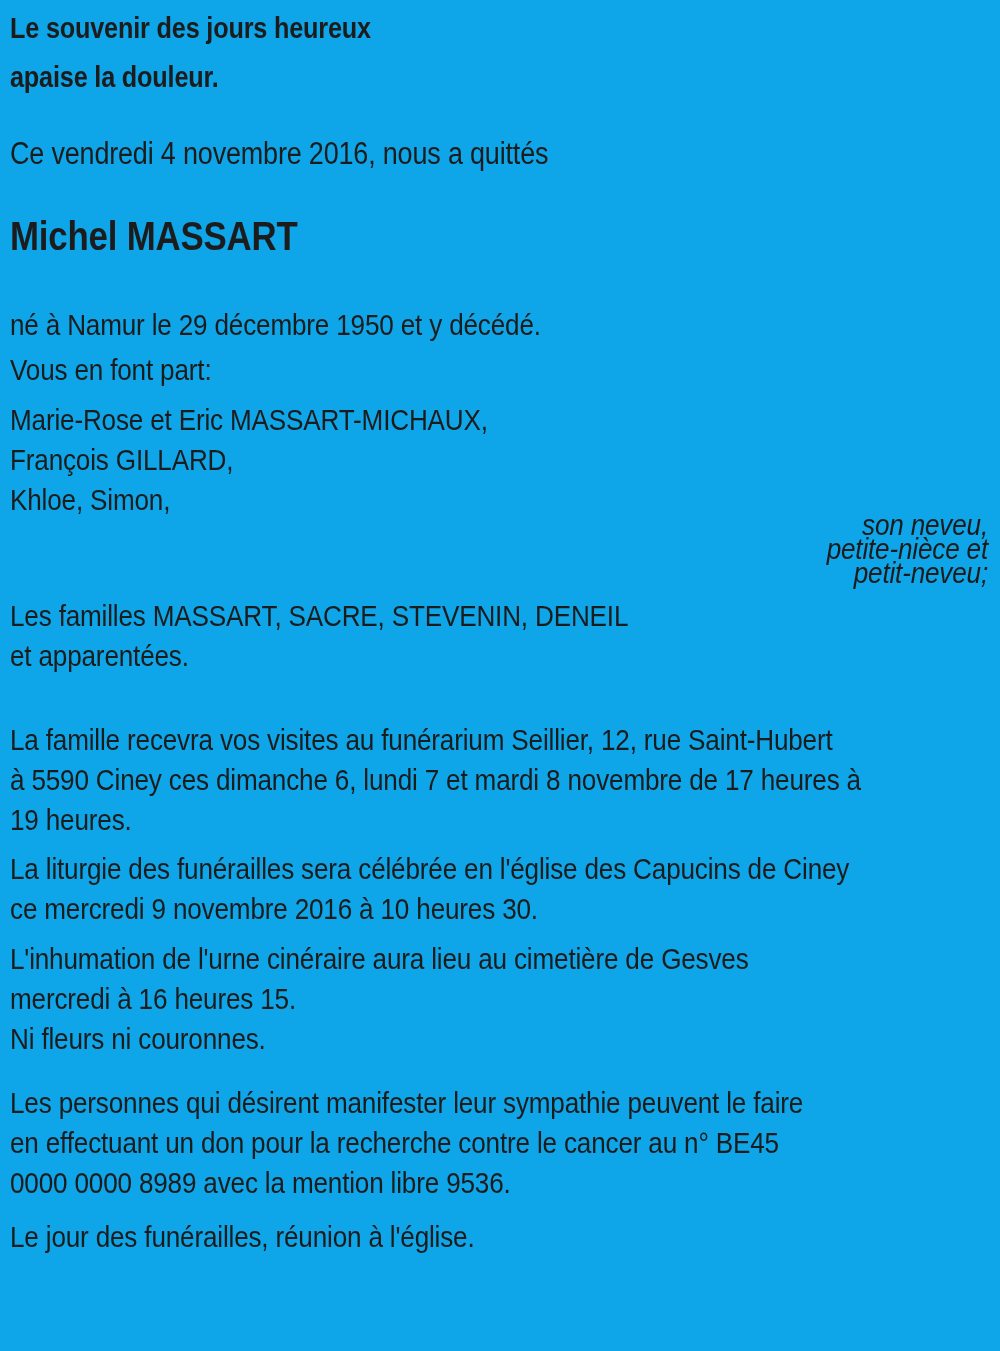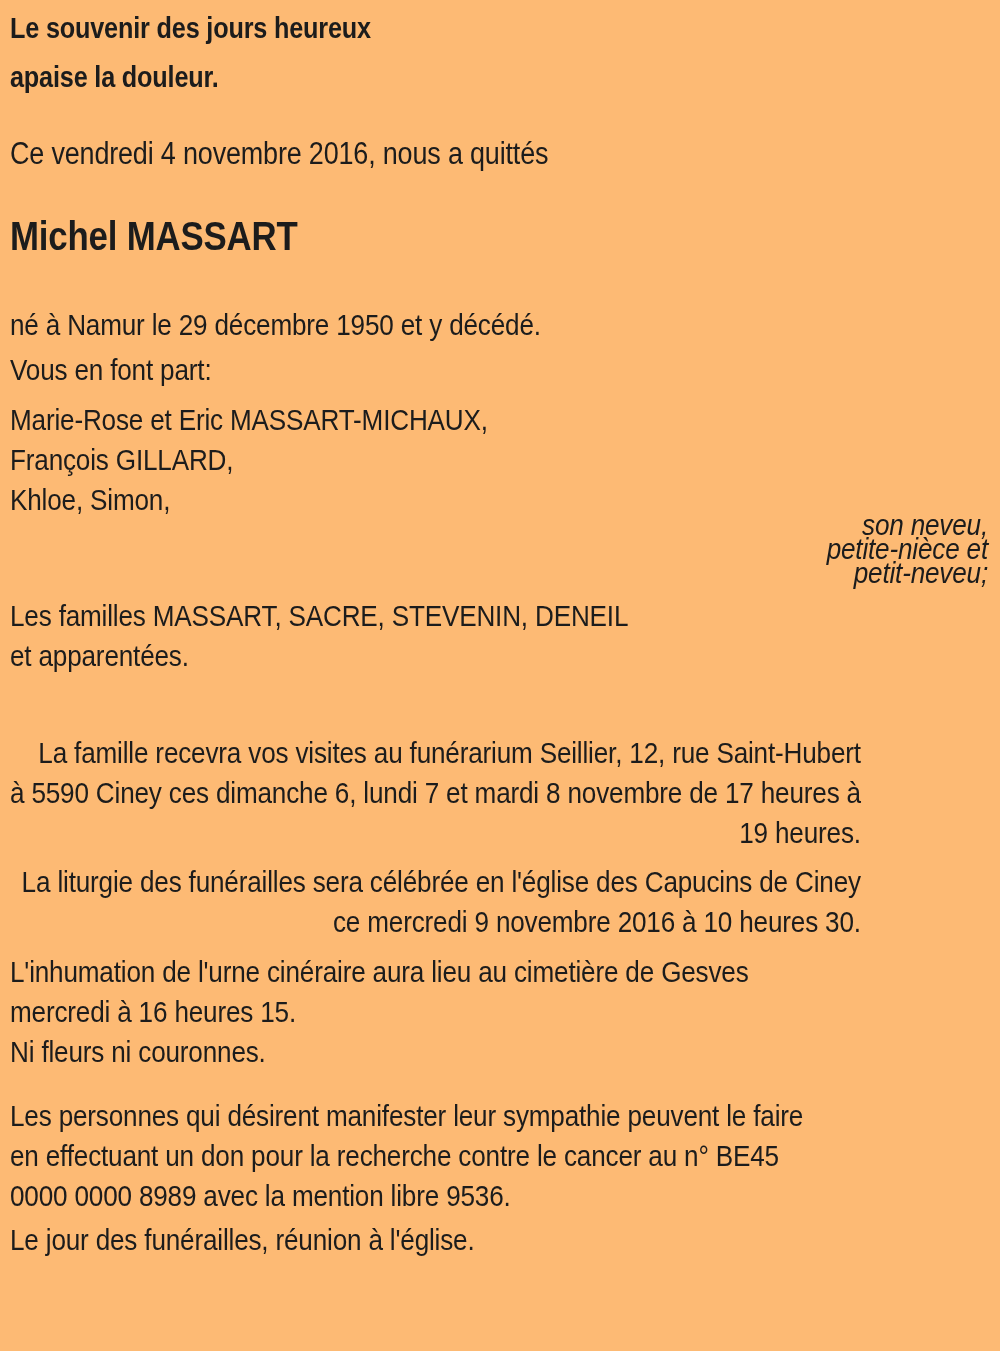--- a/index.html
+++ b/index.html
@@ -1,20 +1,20 @@
 <!DOCTYPE html>
 <html lang="fr"><head>
 <meta charset="utf-8">
 <style>
   html, body { margin: 0; padding: 0; background: #ffffff; }
   .page {
     position: relative;
     width: 1000px;
     height: 1351px;
-    background: #fdba74;
+    background: #0ea5e9;
     color: #1c1c1c;
     font-family: "Liberation Sans", sans-serif;
     padding: 4px 12px 0 10px;
     box-sizing: border-box;
     overflow: hidden;
   }
   .ln {
     white-space: nowrap;
     transform: scaleX(0.87);
     transform-origin: 0 50%;
@@ -43,26 +43,26 @@
   .names-marie { margin-top: 10px; }
   .relation {
     font-style: italic;
     text-align: right;
     transform-origin: 100% 50%;
     line-height: 37px;
   }
   .rel-1 { margin-top: -9px; }
   .rel-2 { margin-top: -14px; line-height: 38px; }
   .families { margin-top: 4px; }
-  .para-1 { margin-top: 57px; text-align: right; }
-  .para-2 { margin-top: 9px; text-align: right; }
+  .para-1 { margin-top: 44px; }
+  .para-2 { margin-top: 9px; }
   .para-3 { margin-top: 10px; }
   .para-4 { }
   .para-5 { margin-top: 24px; }
-  .para-6 { margin-top: 4px; }
+  .para-6 { margin-top: 14px; }
 </style>
 </head>
 <body>
 
 <div class="page">
 
   <div class="opening">
     <div class="ln">Le souvenir des jours heureux</div>
     <div class="ln">apaise la douleur.</div>
   </div>

